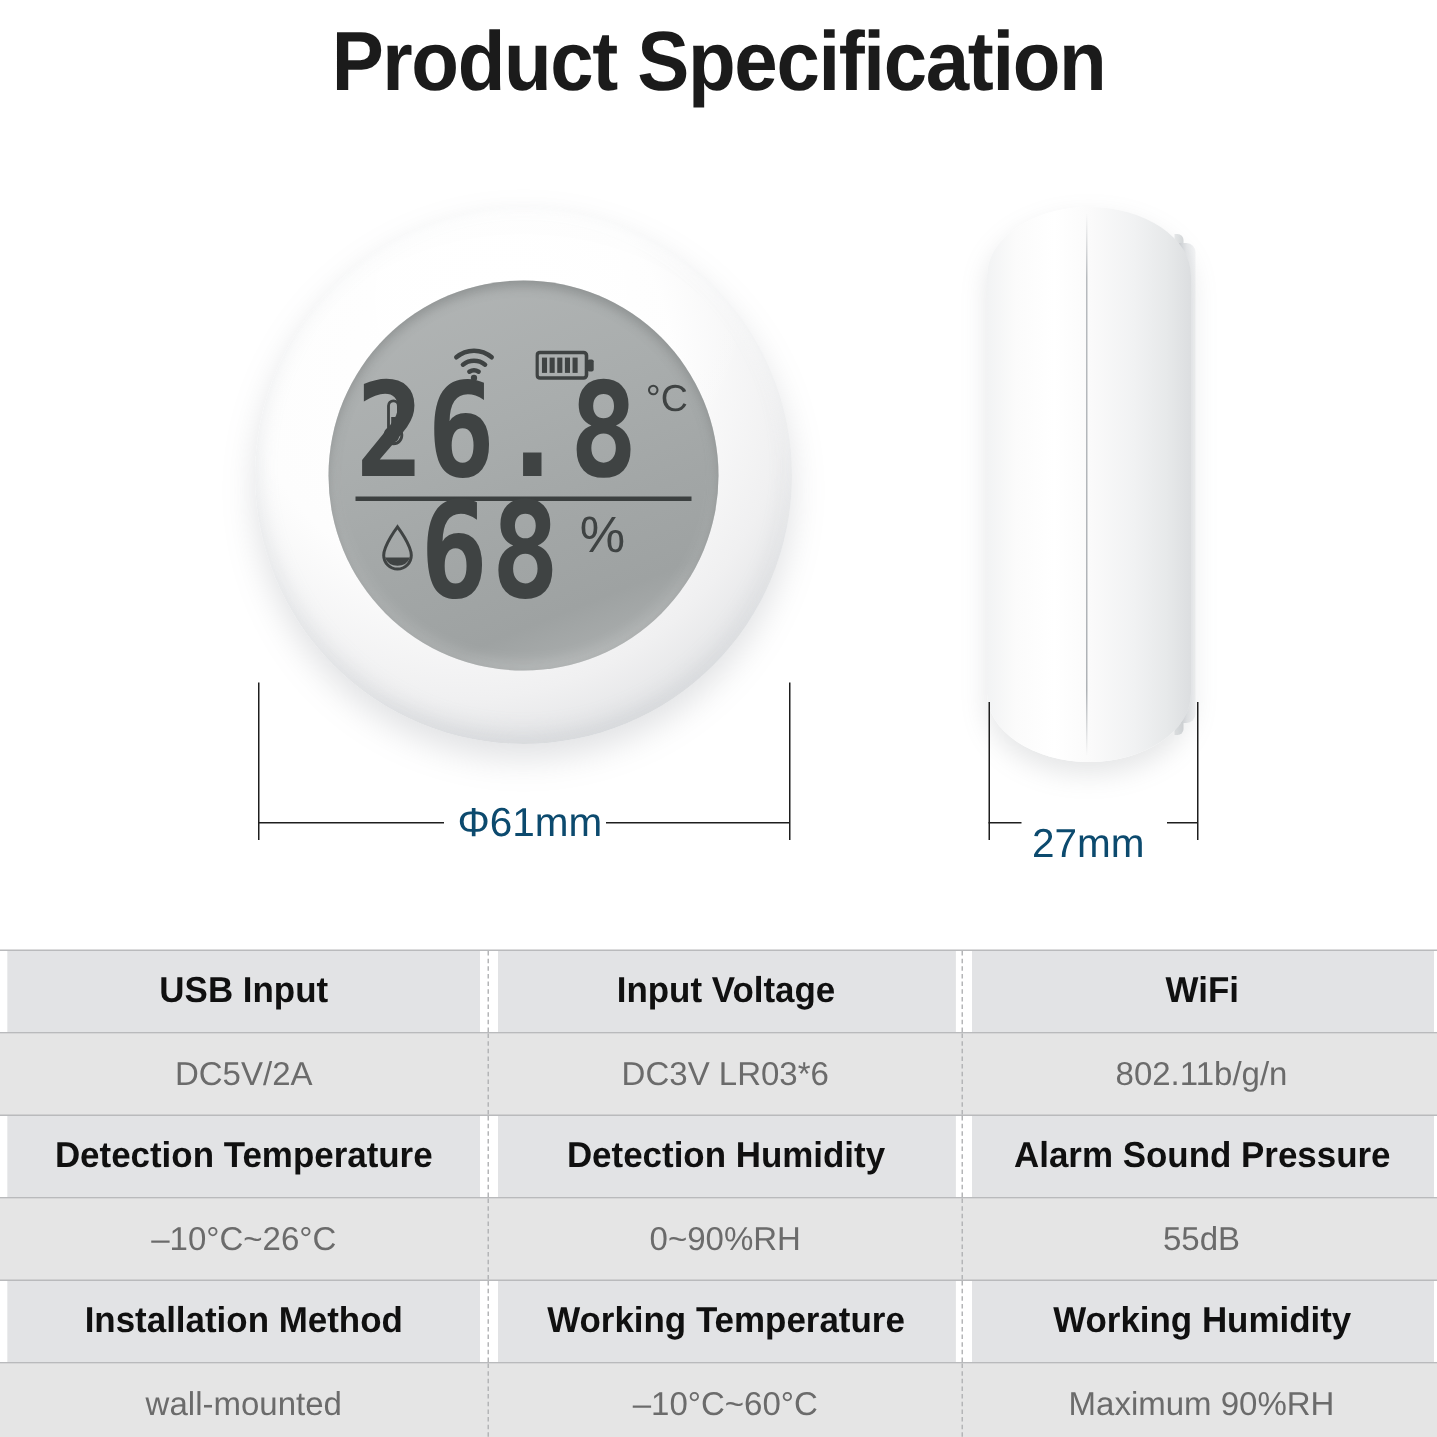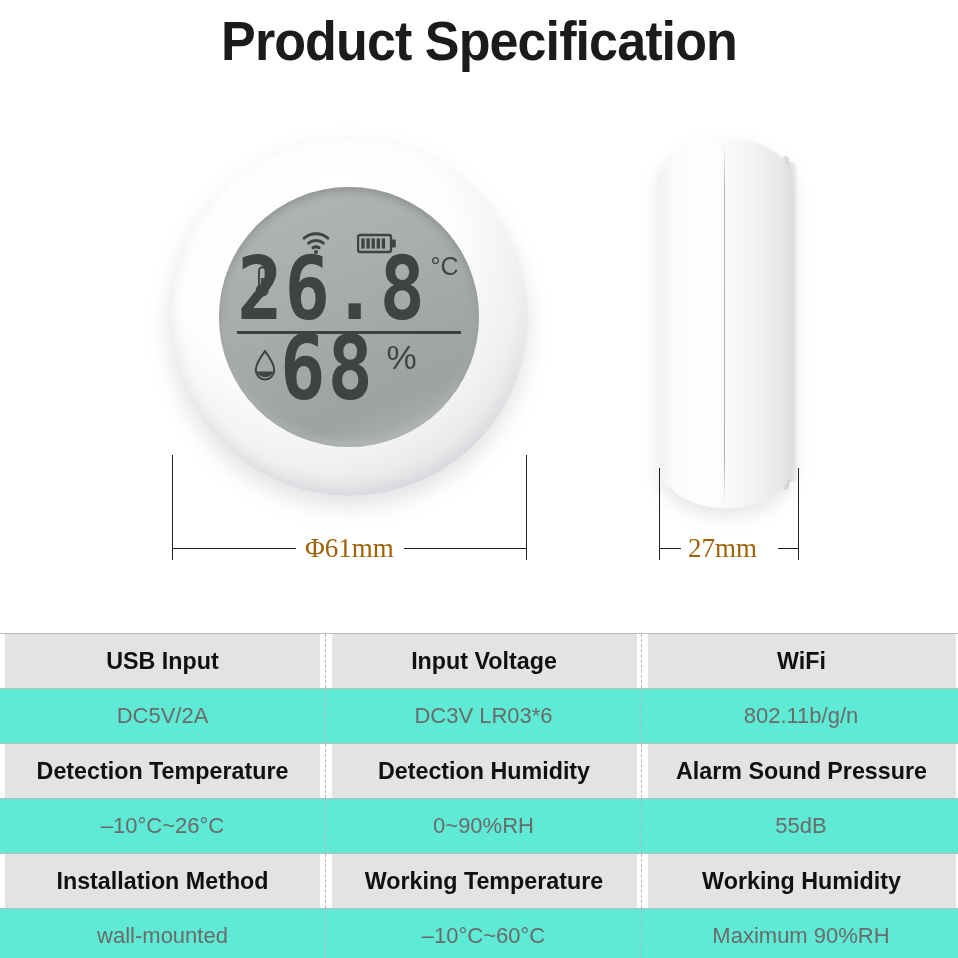--- a/index.html
+++ b/index.html
@@ -234,23 +234,23 @@
     width: 1px;
     background: #1e1e1e;
   }
   .dim-seg {
     position: absolute;
     height: 1px;
     background: #1e1e1e;
   }
   .dim-label {
     position: absolute;
-    font-family: Liberation Serif, serif;
+    font-family: Liberation Sans, sans-serif;
     font-size: 27px;
-    color: #a16207;
+    color: #0c4a6e;
     white-space: nowrap;
   }
 
   
   .spec-table {
     position: absolute;
     left: 0;
     top: 633px;
     width: 958px;
     border-collapse: collapse;
@@ -267,21 +267,21 @@
     background: #e2e3e5;
     font-family: "Liberation Sans", sans-serif;
     font-weight: bold;
     font-size: 24px;
     color: #101010;
     border-top: 1px solid #b9babc;
     border-bottom: 1px solid #b9babc;
     transform: scaleX(0.97);
   }
   .row-val td {
-    background: #5eead4;
+    background: #e5e5e5;
     font-family: "Liberation Sans", sans-serif;
     font-weight: normal;
     font-size: 22px;
     color: #6b6b6b;
   }
   .row-val td, .row-head td {
     border-left: 1px dashed #b4b5b7;
   }
   .row-val td:first-child, .row-head td:first-child {
     border-left: none;
@@ -374,21 +374,21 @@
     <div class="dim-seg" style="left:172px; top:448px; width:124px;"></div>
     <div class="dim-seg" style="left:404px; top:448px; width:122px;"></div>
     <div class="dim-label" style="left:305px; top:433px;">Φ61mm</div>
   </div>
 
   <div class="dim">
     <div class="dim-ext" style="left:659px; top:368px; height:92px;"></div>
     <div class="dim-ext" style="left:798px; top:368px; height:92px;"></div>
     <div class="dim-seg" style="left:659px; top:448px; width:22px;"></div>
     <div class="dim-seg" style="left:778px; top:448px; width:20px;"></div>
-    <div class="dim-label" style="left:688px; top:433px;">27mm</div>
+    <div class="dim-label" style="left:688px; top:447px;">27mm</div>
   </div>
 
 </div>
 
 <table class="spec-table">
   <tbody>
     <tr class="row-head">
       <td class="col-1">USB Input</td>
       <td class="col-2">Input Voltage</td>
       <td class="col-3">WiFi</td>

